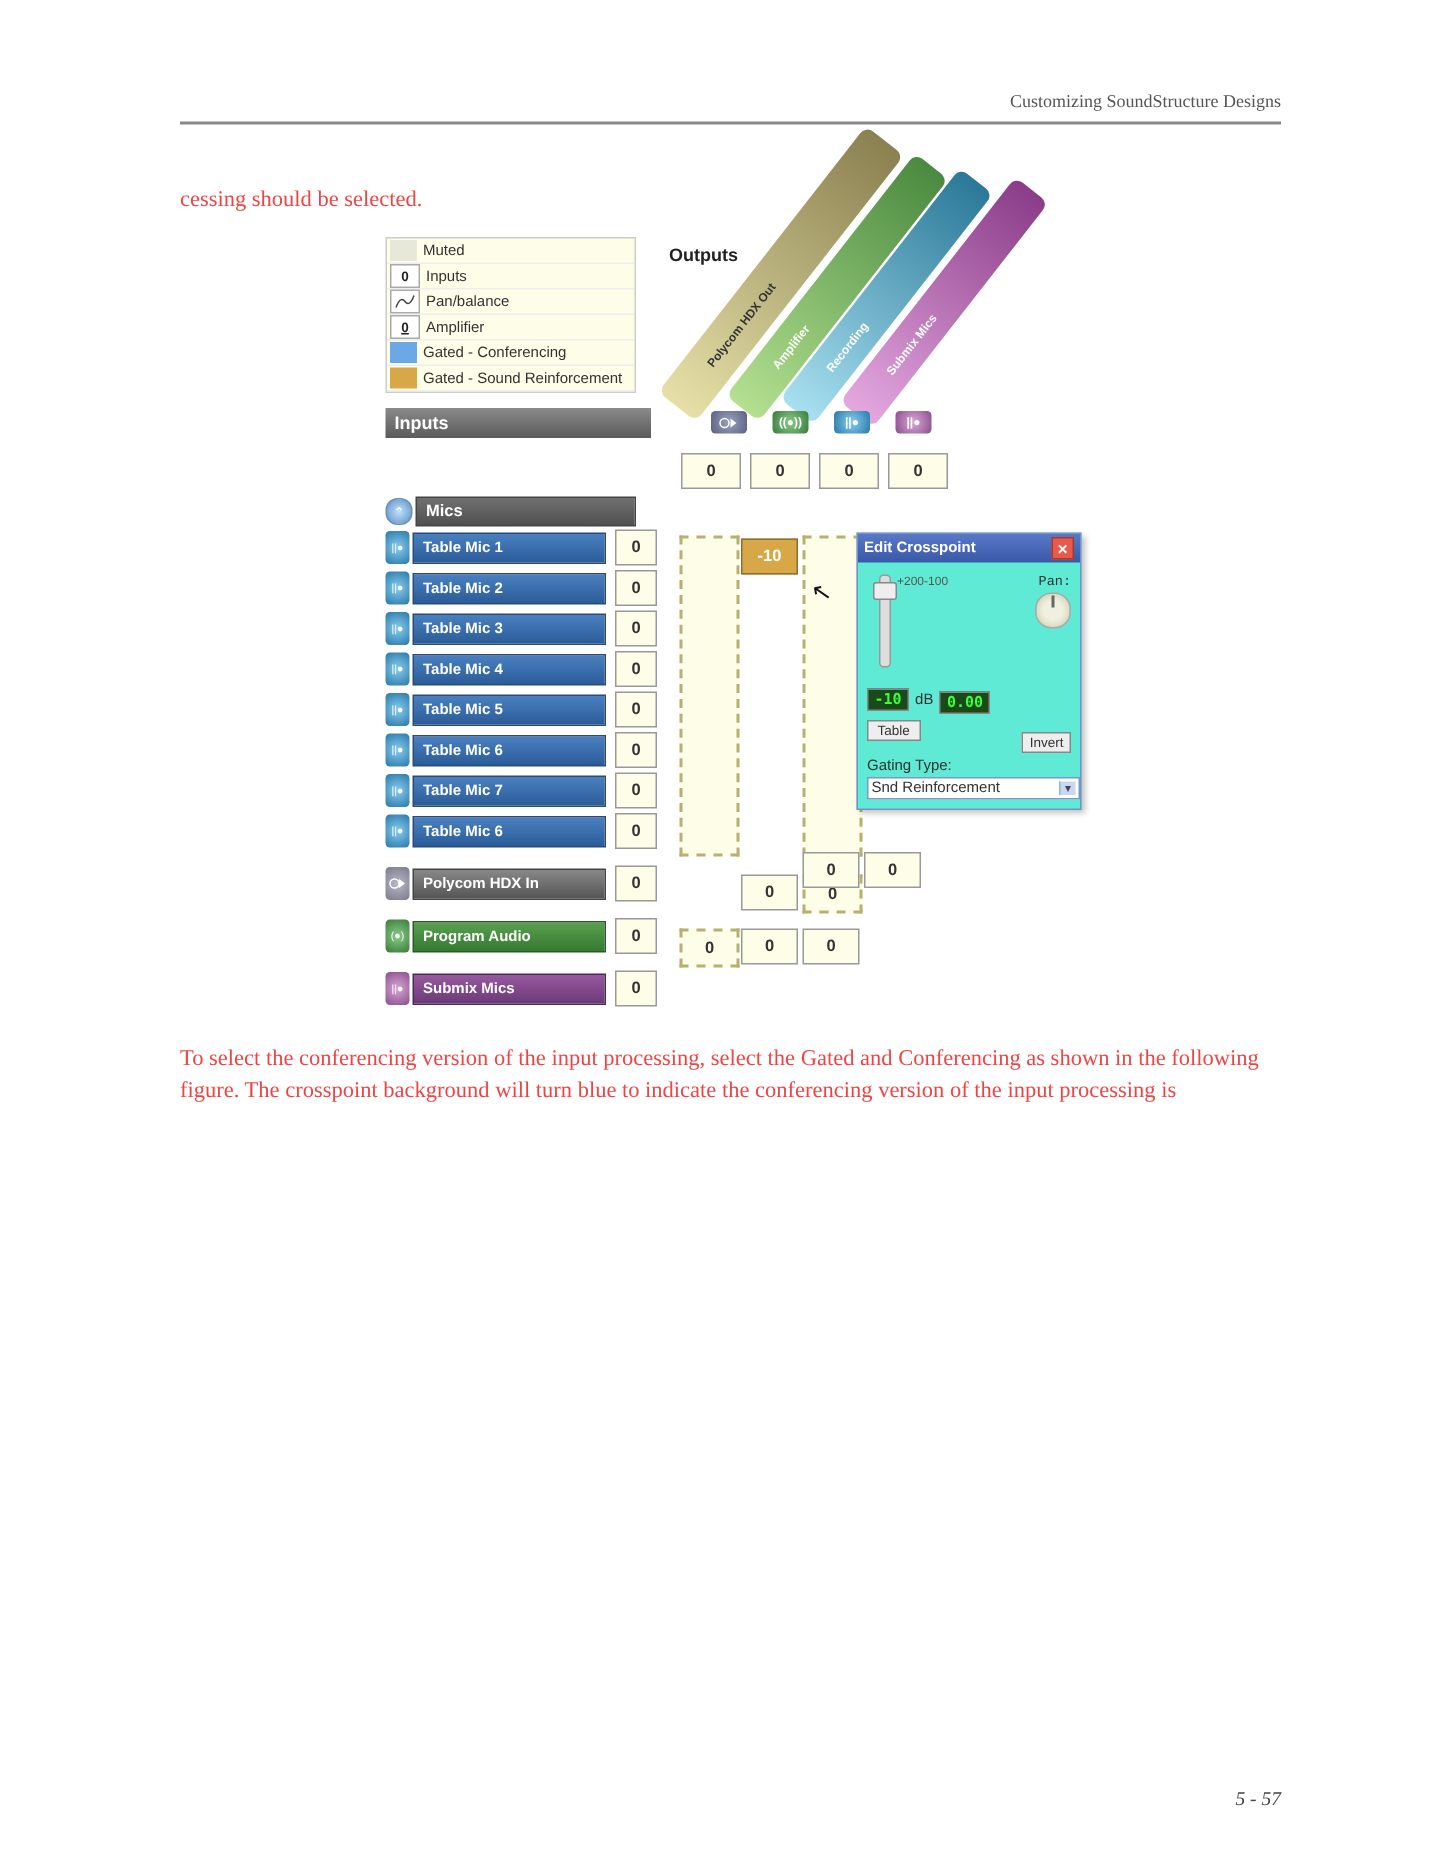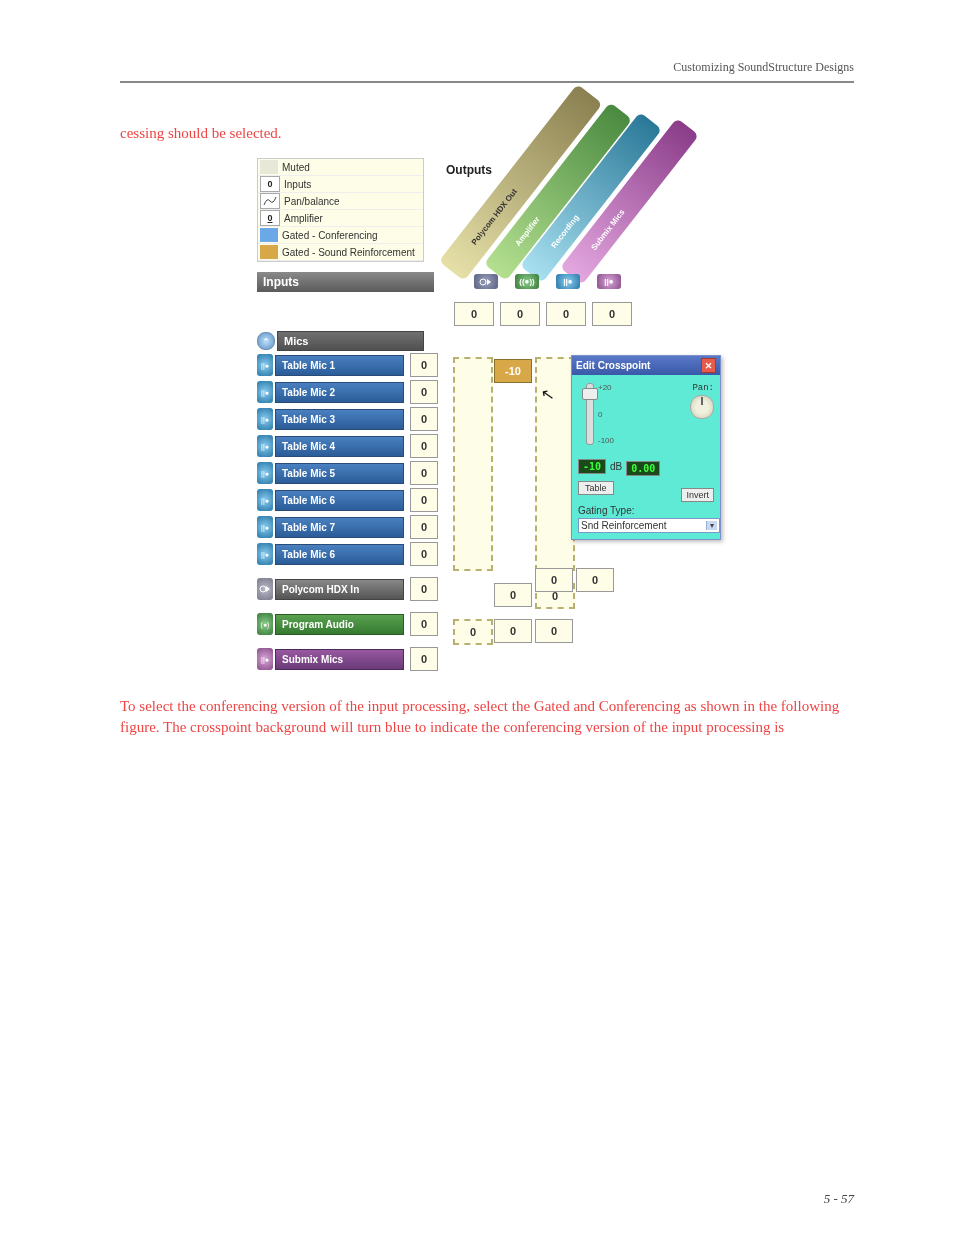--- a/index.html
+++ b/index.html
@@ -260,21 +260,21 @@
     display:flex;align-items:center;justify-content:center;color:#fff;font-size:9px;font-weight:bold;
     cursor:pointer;
   }
   .popup-body { padding: 6px; }
   .slider-area { display:flex; align-items:flex-start; gap:4px; position:relative; height:72px; }
   .slider-track {
     width:6px;height:60px;background:#ddd;border:1px solid #999;border-radius:3px;
     position:relative;margin-left:8px;margin-top:2px;
   }
   .slider-thumb { position:absolute;width:14px;height:10px;background:#eee;border:1px solid #888;border-radius:2px;left:-5px;top:4px; }
-  .slider-ticks { font-size:8px;color:#555;display:flex;flex-direction:column;justify-content:space-between;height:62px;margin-top:2px; }
+  .slider-ticks { font-size:8px;color:#555;display:flex;flex-direction:row;justify-content:space-between;height:62px;margin-top:2px; }
   .dB-row { display:flex;align-items:center;gap:4px;margin-top:4px; }
   .dB-box { background:#1a4a1a;color:#3aff3a;font-family:monospace;padding:1px 4px;border:1px solid #888;font-size:10px;font-weight:bold; }
   .mute-btn { background:#eee;border:1px solid #888;padding:1px 6px;font-size:9px;cursor:pointer; }
   .invert-btn { background:#eee;border:1px solid #888;padding:1px 4px;font-size:9px;cursor:pointer;margin-top:6px;float:right; }
   .pan-label { font-size:9px;color:#333;text-align:right;margin-top:2px; }
   .pan-knob { width:22px;height:22px;border-radius:11px;background:radial-gradient(circle,#f0f0e0 40%,#c8c8a8);border:1px solid #aaa;margin-left:auto;margin-top:2px;position:relative; }
   .pan-knob::after {content:"";position:absolute;left:10px;top:1px;width:2px;height:8px;background:#666;}
   .pan-box { background:#1a4a1a;color:#3aff3a;font-family:monospace;padding:1px 4px;border:1px solid #888;font-size:10px;font-weight:bold;float:right;margin-top:4px; }
   .gating-label { font-size:10px;color:#333;margin-top:12px;clear:both; }
   .gating-select { width:100%;border:1px solid #7a98c8;background:#fff;font-size:10px;padding:1px 2px;margin-top:2px; display:flex;justify-content:space-between;align-items:center; }

